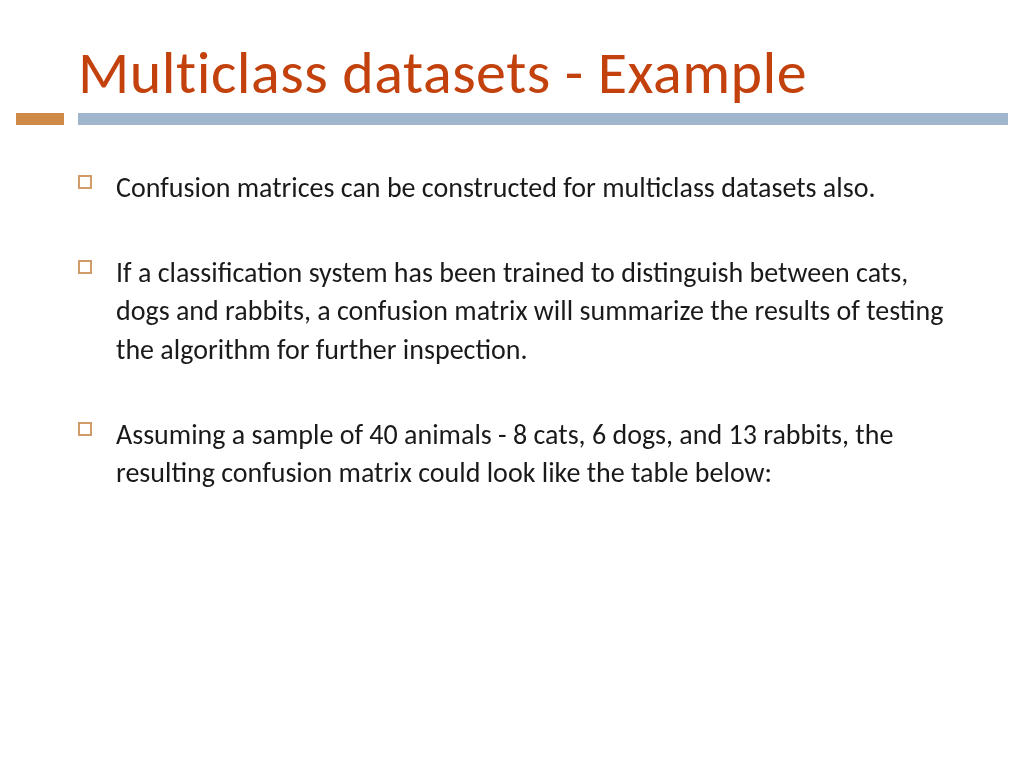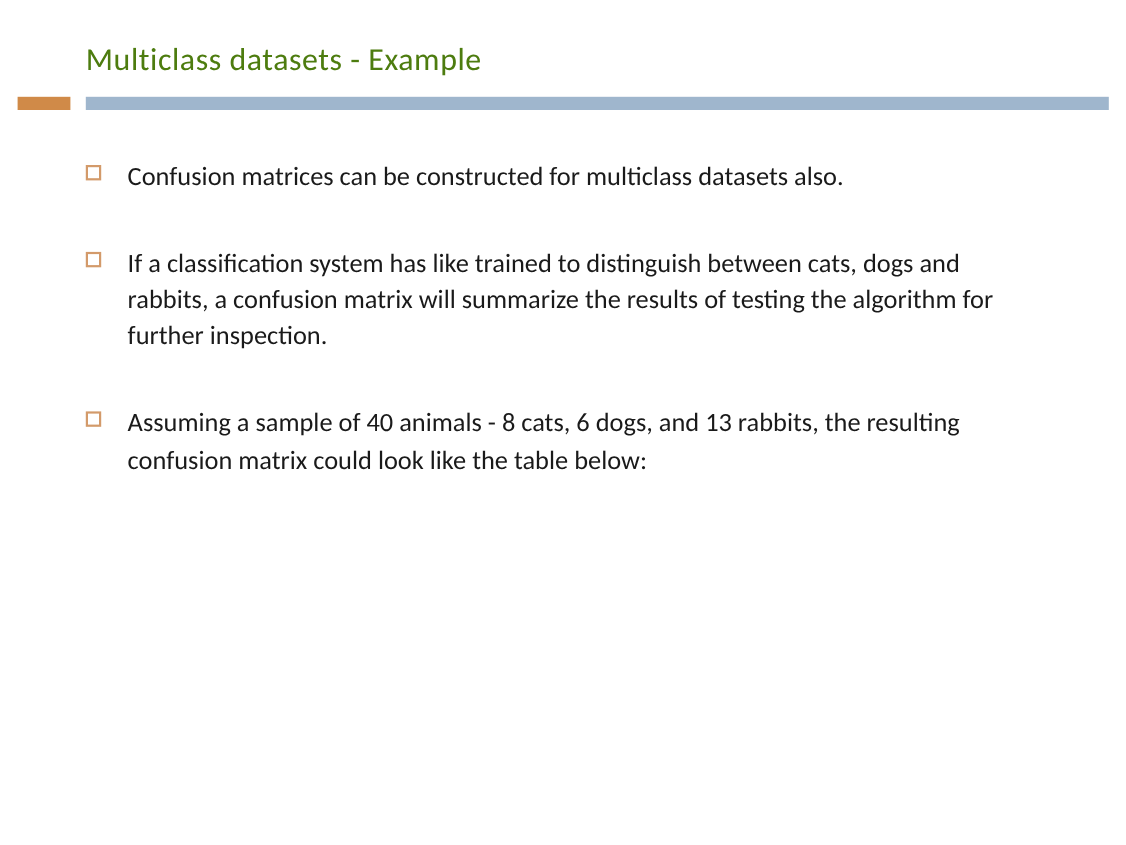--- a/index.html
+++ b/index.html
@@ -13,24 +13,24 @@
       background: #ffffff;
       font-family: "Gill Sans", "Gill Sans MT", "Segoe UI", Calibri, sans-serif;
       overflow: hidden;
     }
     .slide {
       width: 100%;
       height: 100%;
       position: relative;
     }
     .title {
-      font-size: 29px;
+      font-size: 60px;
       font-weight: 400;
-      color: #4d7c0f;
-      padding: 36px 0 16px 78px;
+      color: #c2410c;
+      padding: 36px 0 4px 78px;
       letter-spacing: 0.5px;
     }
     .divider-line {
       position: relative;
       height: 12px;
       width: 100%;
     }
     .accent-block {
       position: absolute;
       left: 16px;
@@ -57,21 +57,21 @@
     .bullet-marker {
       position: absolute;
       left: -38px;
       top: 6px;
       width: 14px;
       height: 14px;
       border: 2px solid #d39a6a;
       background: transparent;
     }
     .bullet-text {
-      font-size: 24px;
+      font-size: 28px;
       line-height: 1.38;
       color: #1a1a1a;
       font-weight: 400;
     }
   </style>
 </head>
 <body>
 
 <div class="slide">
   <h1 class="title">Multiclass datasets - Example</h1>
@@ -79,20 +79,20 @@
     <div class="accent-block"></div>
     <div class="main-bar"></div>
   </div>
   <div class="content">
     <div class="bullet-item">
       <div class="bullet-marker"></div>
       <div class="bullet-text">Confusion matrices can be constructed for multiclass datasets also.</div>
     </div>
     <div class="bullet-item">
       <div class="bullet-marker"></div>
-      <div class="bullet-text">If a classification system has like trained to distinguish between cats, dogs and rabbits, a confusion matrix will summarize the results of testing the algorithm for further inspection.</div>
+      <div class="bullet-text">If a classification system has been trained to distinguish between cats, dogs and rabbits, a confusion matrix will summarize the results of testing the algorithm for further inspection.</div>
     </div>
     <div class="bullet-item">
       <div class="bullet-marker"></div>
       <div class="bullet-text">Assuming a sample of 40 animals - 8 cats, 6 dogs, and 13 rabbits, the resulting confusion matrix could look like the table below:</div>
     </div>
   </div>
 </div>
 
 </body></html>

